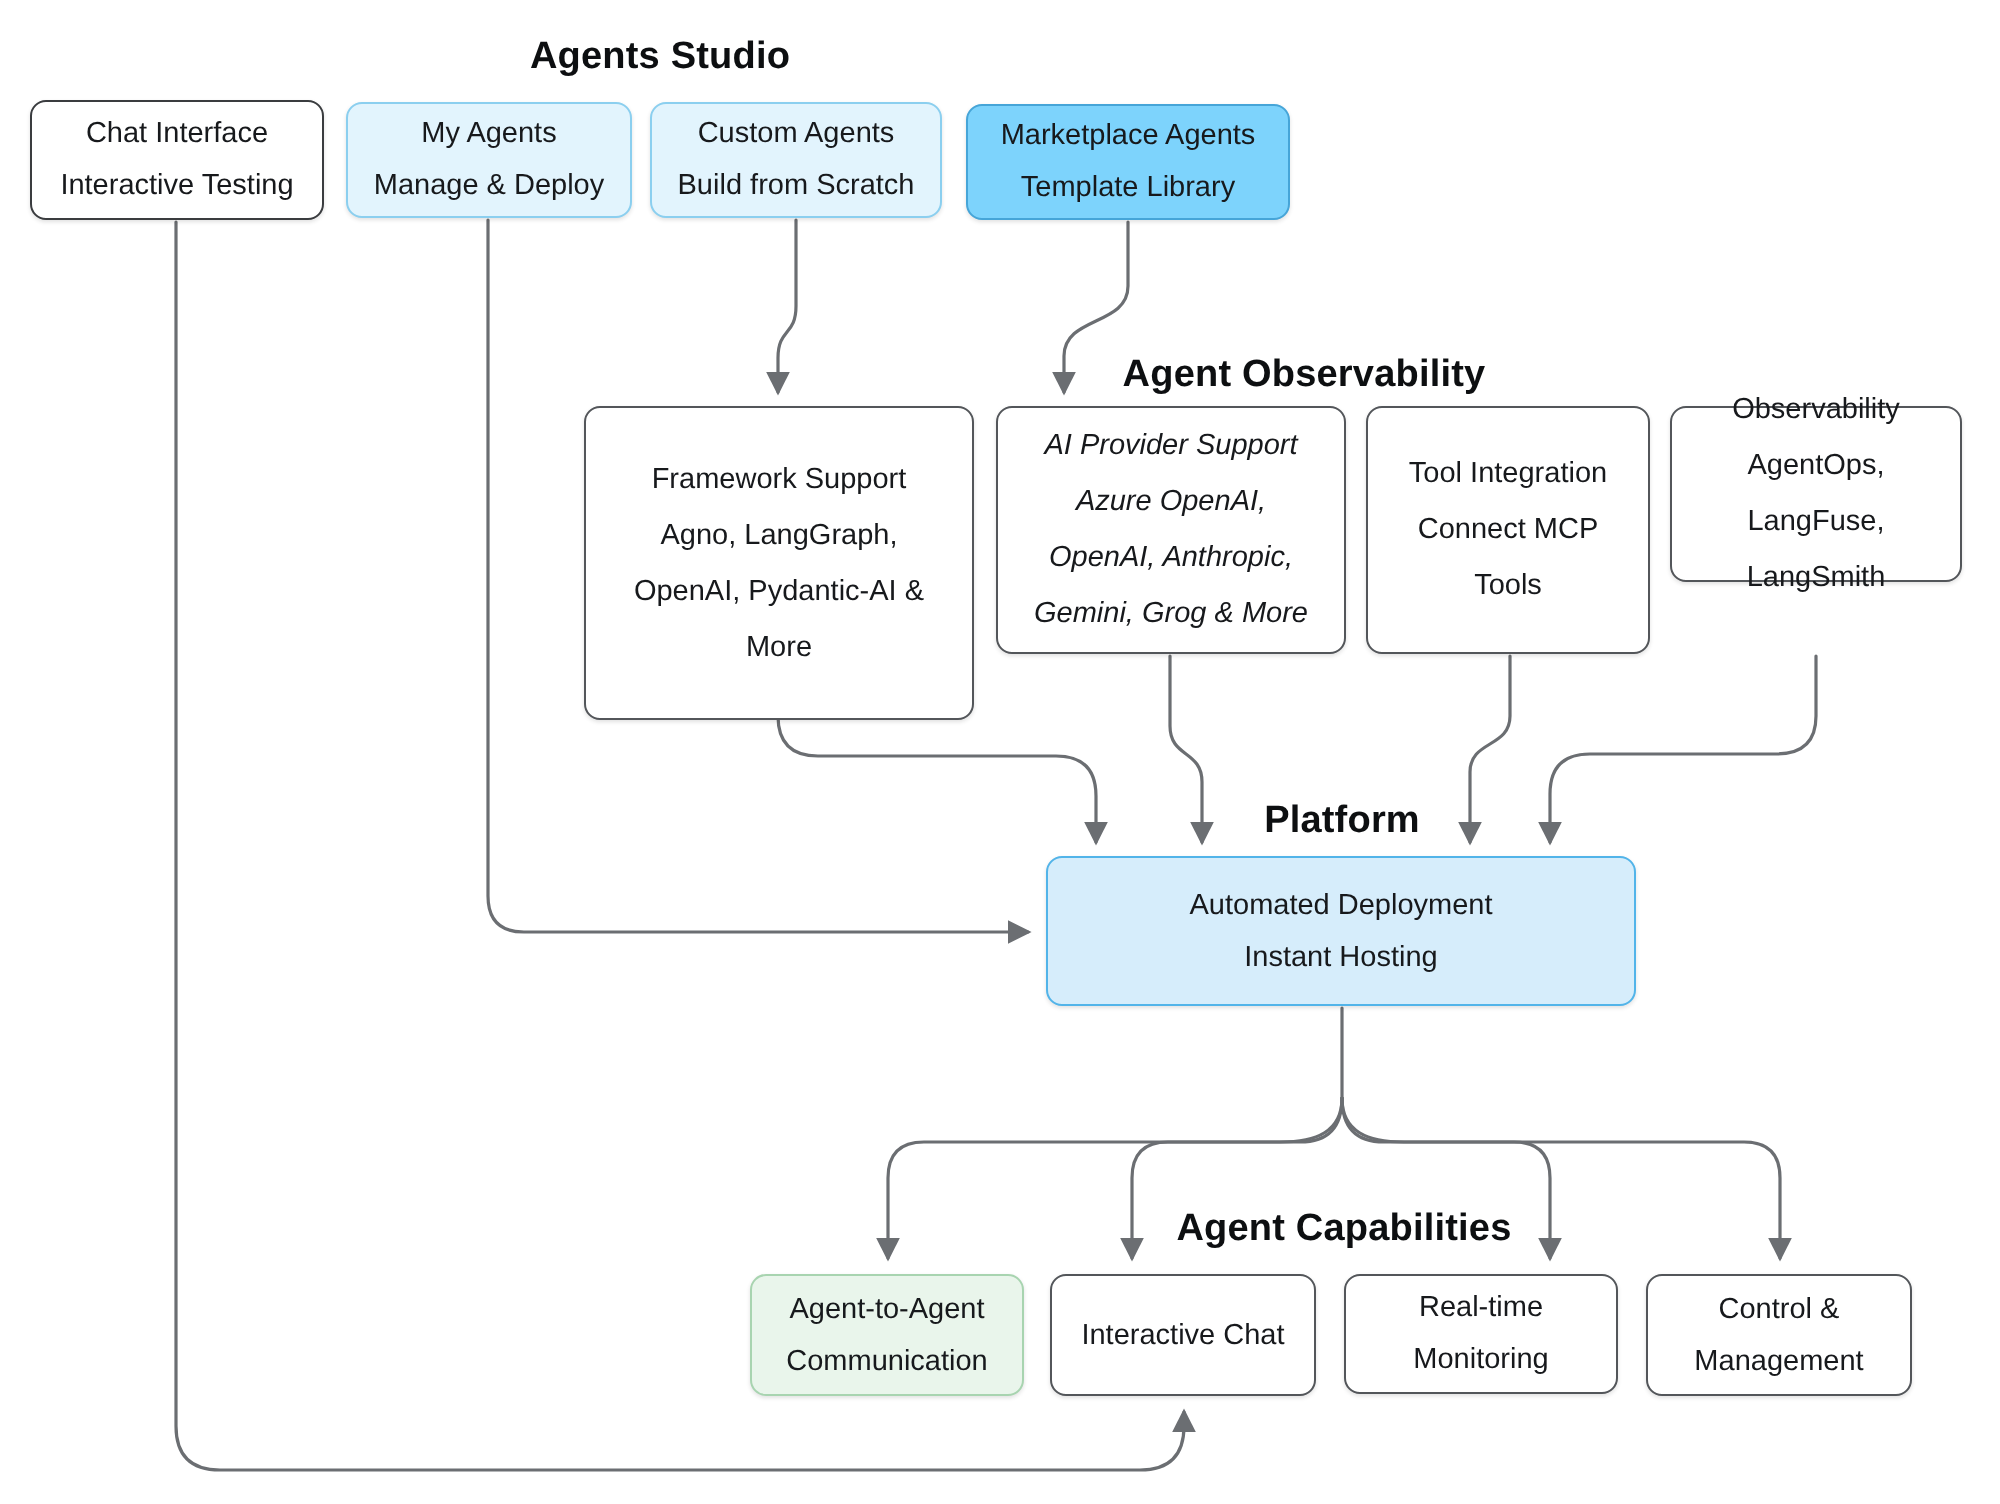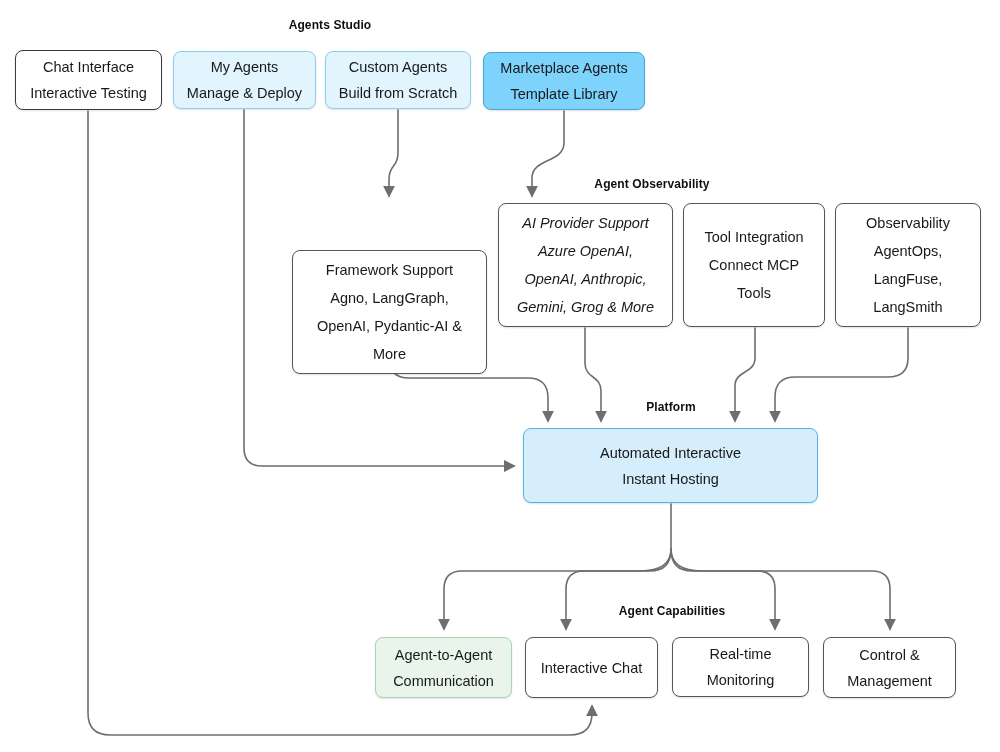--- a/index.html
+++ b/index.html
@@ -7,21 +7,21 @@
     position:relative;
     width:1000px;height:752px;
     background:#ffffff;
     font-family:"Liberation Sans", sans-serif;
     color:#17191c;
     overflow:hidden;
   }
   #wires{position:absolute;left:0;top:0;width:1000px;height:752px;}
   .heading{
     position:absolute;
-    font-size:12px;font-weight:bold;color:#0d0f11;
+    font-size:19px;font-weight:bold;color:#0d0f11;
     text-align:center;width:220px;
     letter-spacing:.1px;
   }
   .node{
     position:absolute;
     box-sizing:border-box;
     display:flex;align-items:center;justify-content:center;
     text-align:center;
     font-size:14.5px;line-height:26px;
     white-space:pre-line;
@@ -72,37 +72,37 @@
 
   <div class="node dark-border" style="left:15px;top:50px;width:147px;height:60px;">Chat Interface
 Interactive Testing</div>
   <div class="node lightblue" style="left:173px;top:51px;width:143px;height:58px;">My Agents
 Manage &amp; Deploy</div>
   <div class="node lightblue" style="left:325px;top:51px;width:146px;height:58px;">Custom Agents
 Build from Scratch</div>
   <div class="node midblue" style="left:483px;top:52px;width:162px;height:58px;">Marketplace Agents
 Template Library</div>
 
-  <div class="node cfg" style="left:292px;top:203px;width:195px;height:124px;margin-top:47px;">Framework Support
+  <div class="node cfg" style="left:292px;top:203px;width:195px;height:157px;">Framework Support
 Agno, LangGraph,
 OpenAI, Pydantic-AI &amp;
 More</div>
   <div class="node cfg" style="left:498px;top:203px;width:175px;height:124px;font-style:italic;">AI Provider Support
 Azure OpenAI,
 OpenAI, Anthropic,
 Gemini, Grog &amp; More</div>
   <div class="node cfg" style="left:683px;top:203px;width:142px;height:124px;">Tool Integration
 Connect MCP
 Tools</div>
-  <div class="node cfg" style="left:835px;top:203px;width:146px;height:124px;">Observability
+  <div class="node cfg" style="left:835px;top:203px;width:146px;height:88px;">Observability
 AgentOps,
 LangFuse,
 LangSmith</div>
 
-  <div class="node platform" style="left:523px;top:428px;width:295px;height:75px;">Automated Interactive
+  <div class="node platform" style="left:523px;top:428px;width:295px;height:75px;">Automated Deployment
 Instant Hosting</div>
 
   <div class="node green" style="left:375px;top:637px;width:137px;height:61px;">Agent-to-Agent
 Communication</div>
   <div class="node" style="left:525px;top:637px;width:133px;height:61px;">Interactive Chat</div>
   <div class="node" style="left:672px;top:637px;width:137px;height:60px;">Real-time
 Monitoring</div>
   <div class="node" style="left:823px;top:637px;width:133px;height:61px;">Control &amp;
 Management</div>
 

